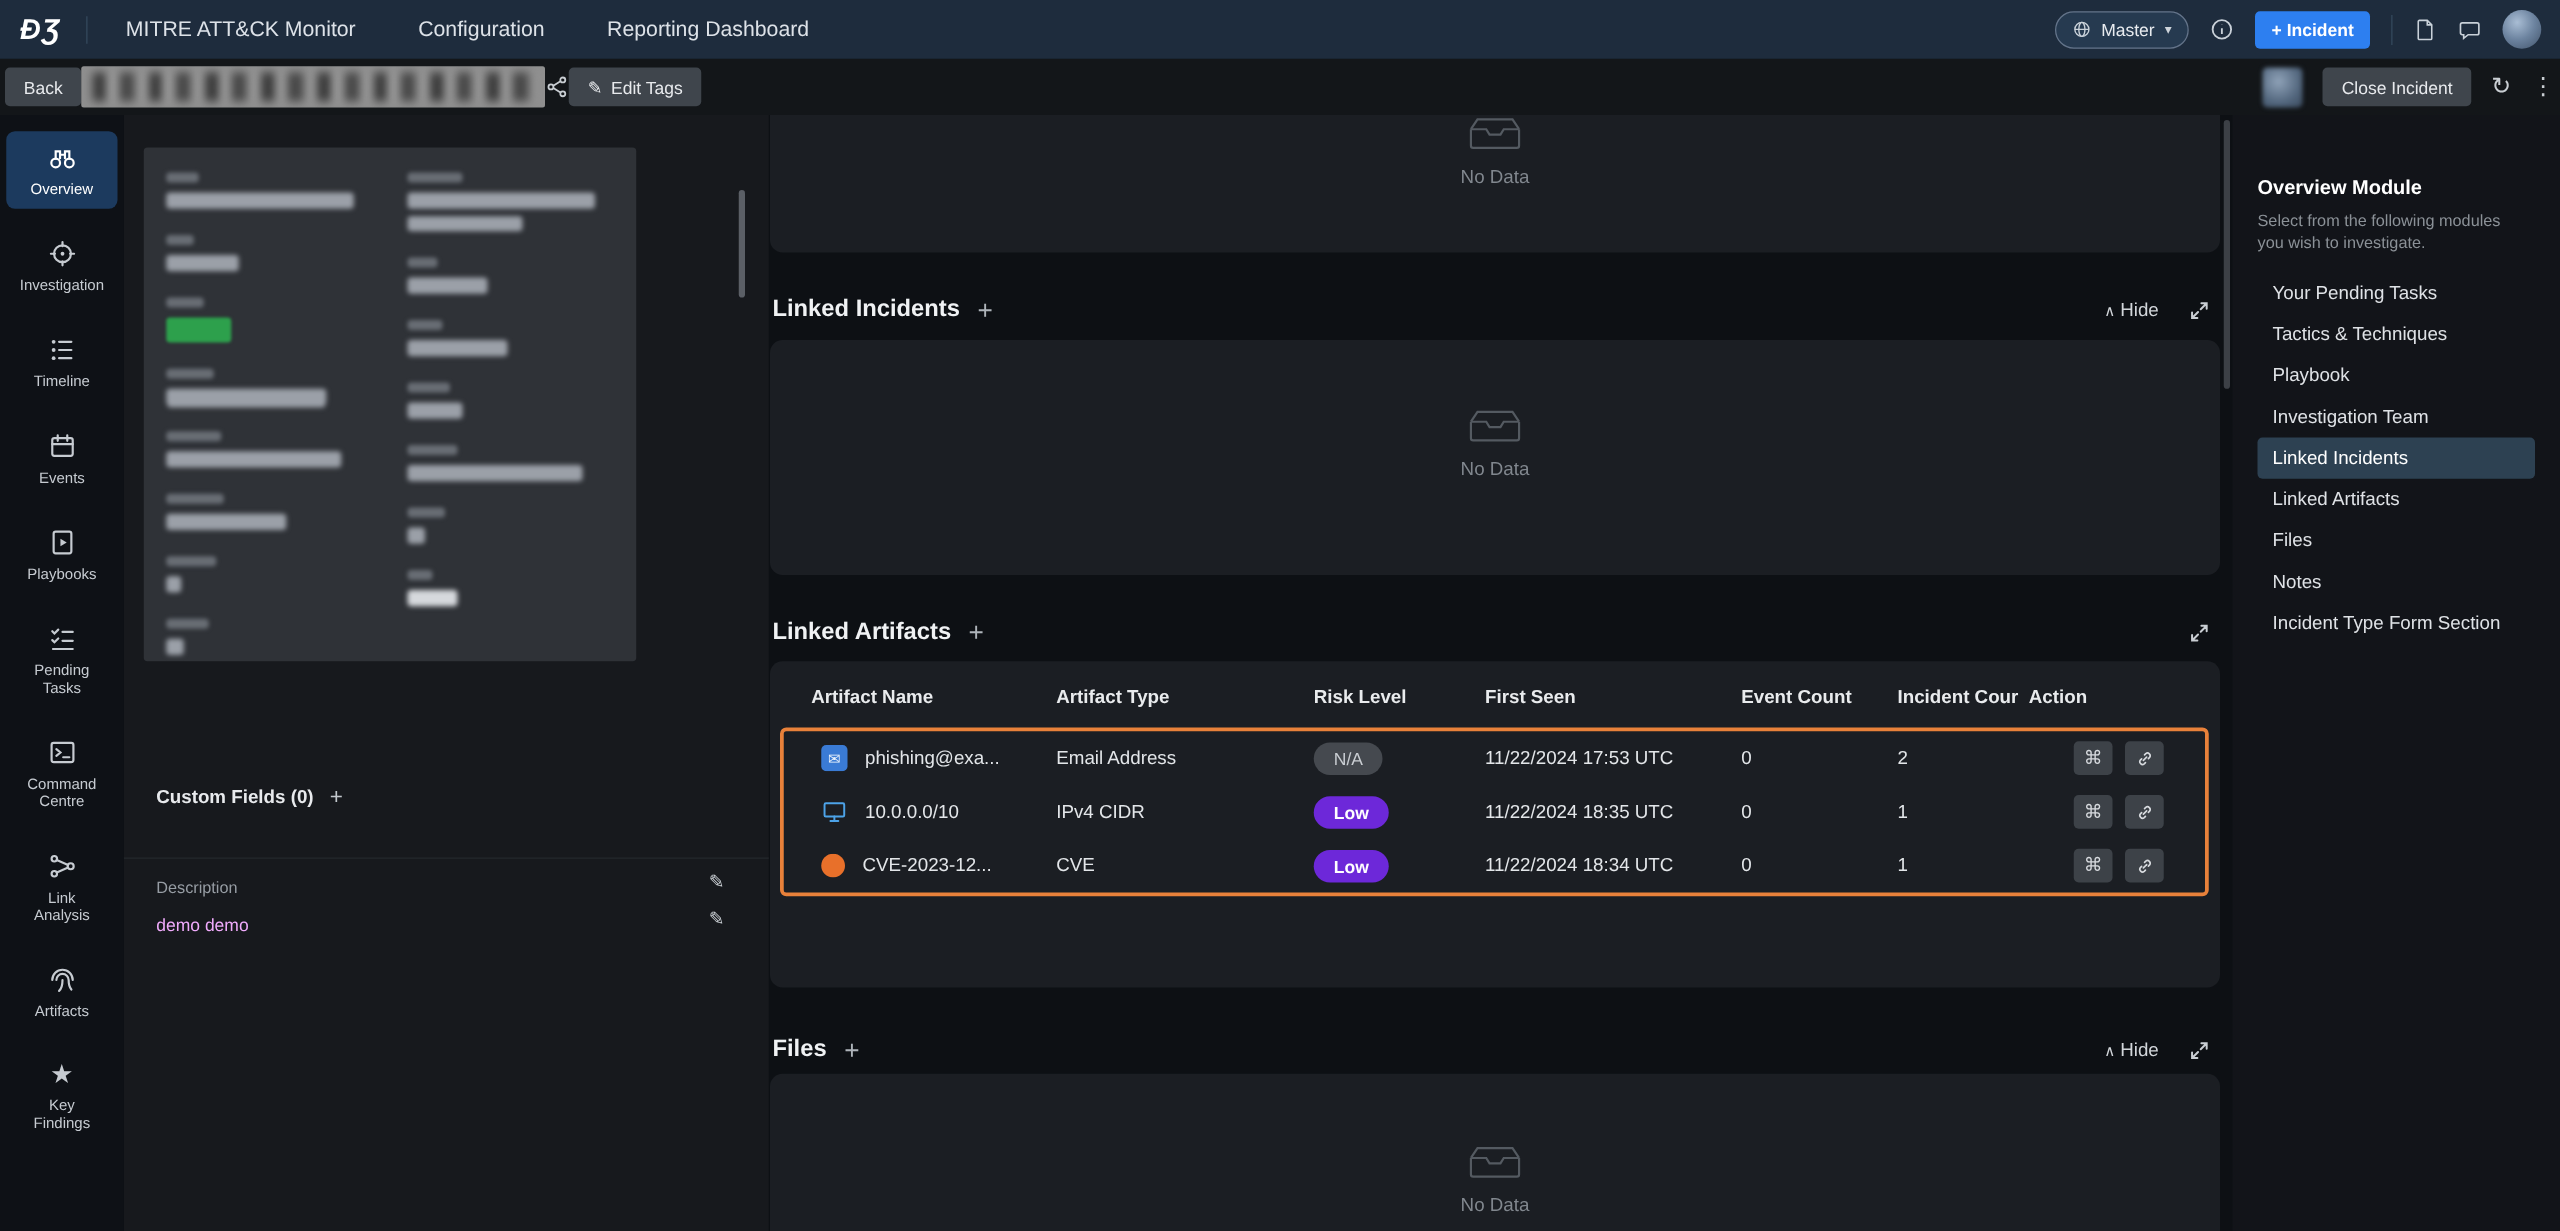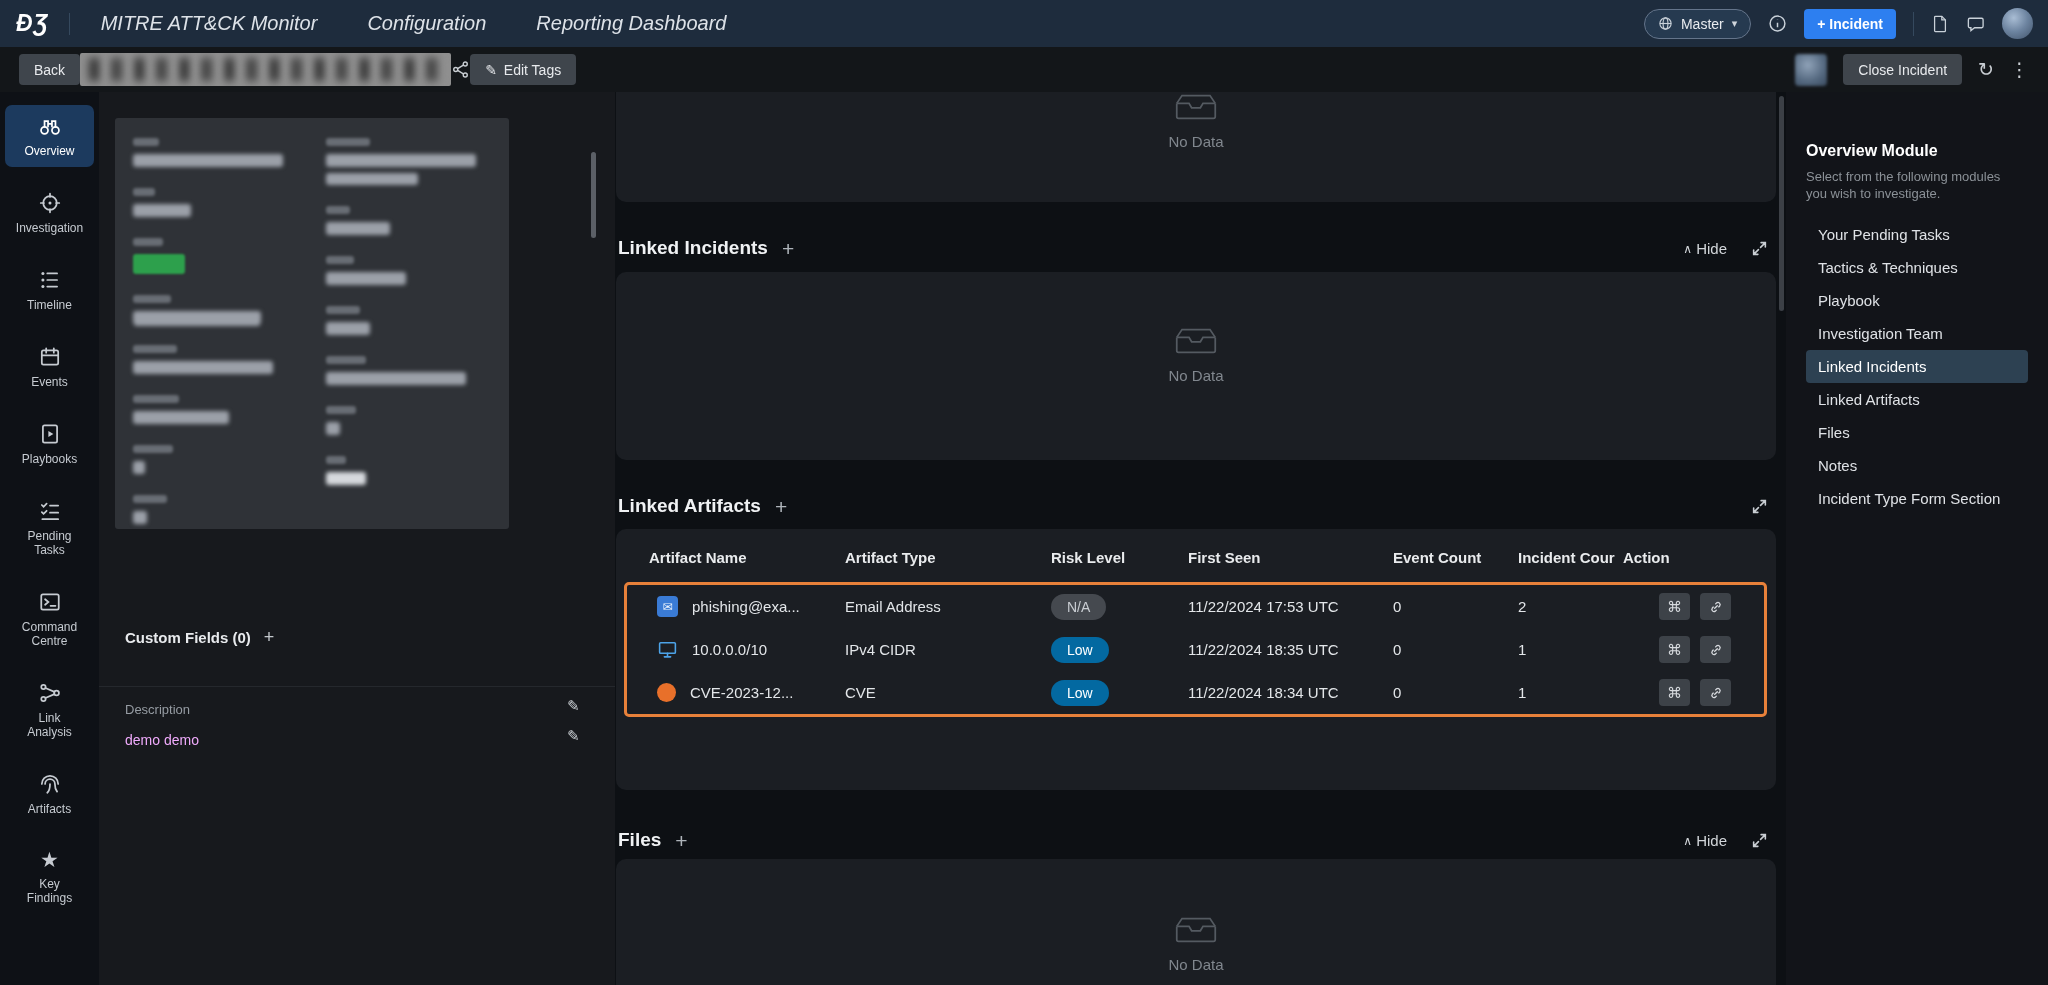--- a/index.html
+++ b/index.html
@@ -9,32 +9,32 @@
     background:#0d1014; color:#e6e8ea;
     font-family:"Liberation Sans","DejaVu Sans",sans-serif;
     font-size:15px;
   }
   svg { display:block; }
 
   
   .topnav { position:absolute; top:0; left:0; right:0; height:47px; background:#1e2c3d; display:flex; align-items:center; z-index:30; }
   .logo { padding:0 20px 0 16px; font-size:23px; font-weight:bold; font-style:italic; color:#fff; letter-spacing:1px; }
   .nav-divider { width:1px; height:22px; background:#35495e; margin-right:6px; }
-  .tab { height:100%; display:flex; align-items:center; padding:0 25px; font-size:20px; color:#dde2e8; cursor:default; white-space:nowrap;font-style:italic; }
+  .tab { height:100%; display:flex; align-items:center; padding:0 25px; font-size:17px; color:#dde2e8; cursor:default; white-space:nowrap; }
   .tab.active { background:#152230; color:#fff; }
   .topnav-right { margin-left:auto; display:flex; align-items:center; gap:17px; padding-right:15px; }
   .master-pill { display:flex; align-items:center; gap:8px; height:30px; padding:0 13px; border:1px solid #64748a; border-radius:16px; background:#263a50; font-size:14px; color:#e8ebef; }
   .caret { font-size:11px; color:#cfd5db; }
   .icon-btn { color:#c9d1d9; display:flex; align-items:center; justify-content:center; }
   .incident-btn { height:30px; padding:0 13px; background:#2d7ff0; border-radius:4px; display:flex; align-items:center; font-size:14px; font-weight:bold; color:#fff; white-space:nowrap; }
   .tn-sep { width:1px; height:24px; background:#35495e; }
   .avatar { width:31px; height:31px; border-radius:50%; background:radial-gradient(circle at 38% 32%, #a9bdd4 0%, #6d84a0 48%, #41536a 100%); }
 
   
-  .toolbar { position:absolute; top:47px; left:0; right:0; height:45px; background:#131619; display:flex; align-items:center; padding:0 19px; z-index:29; }
+  .toolbar { position:absolute; top:47px; left:0; right:0; height:45px; background:#131619; display:flex; align-items:center; padding:0 4px; z-index:29; }
   .btn-gray { height:31px; padding:0 15px; background:#3f454c; border-radius:4px; display:inline-flex; align-items:center; gap:7px; font-size:14px; color:#e8eaed; white-space:nowrap; }
   .redacted-title { width:371px; height:33px; background:#8f8f8f; border-radius:2px; position:relative; overflow:hidden; }
   .redacted-title::before { content:""; position:absolute; inset:5px 9px; border-radius:2px;
     background:repeating-linear-gradient(90deg, rgba(25,25,25,.75) 0 11px, rgba(205,205,205,.25) 11px 21px, rgba(40,40,40,.7) 21px 34px, rgba(180,180,180,.3) 34px 45px);
     filter:blur(4px); }
   .toolbar-right { margin-left:auto; display:flex; align-items:center; gap:16px; }
   .redacted-avatar-sq { width:32px; height:32px; border-radius:4px; background:radial-gradient(circle at 40% 35%, #8fa2b8, #53677e 60%, #3a4a5e); filter:blur(1.5px); }
   .glyph-btn { font-size:19px; color:#c9ced3; line-height:1; }
 
   
@@ -96,21 +96,21 @@
   .tbl-head .c0 { padding-left:33px; }
   .tbl-head .clip { overflow:hidden; white-space:nowrap; }
   .rows-box { position:absolute; top:53px; left:8px; right:9px; border:3px solid #e8813a; border-radius:5px; }
   .art-row { height:43px; display:grid; grid-template-columns:218px 206px 137px 205px 125px 105px 1fr; align-items:center; font-size:15px; color:#e3e6e9; }
   .cell-name { display:flex; align-items:center; gap:14px; padding-left:30px; overflow:hidden; white-space:nowrap; }
   .row-icon-email { width:21px; height:21px; border-radius:4px; background:#3a7bd5; color:#eaf2fb; font-size:12px; display:flex; align-items:center; justify-content:center; flex:none; }
   .row-icon-cve { width:19px; height:19px; border-radius:50%; background:#e8702a; flex:none; }
   .row-icon-ip { flex:none; color:#4da3e8; }
   .pill { height:26px; padding:0 16px; border-radius:13px; display:inline-flex; align-items:center; justify-content:center; font-size:14px; width:max-content; }
   .pill.na { background:#45494f; color:#c9cdd2; }
-  .pill.low { background:#0369a1; color:#fff; font-weight:normal; }
+  .pill.low { background:#6d28d9; color:#fff; font-weight:bold; }
   .cell-action { display:flex; align-items:center; gap:10px; padding-left:36px; }
   .act-btn { width:31px; height:27px; border-radius:4px; background:#3d4248; display:flex; align-items:center; justify-content:center; color:#d7dade; font-size:15px; line-height:1; }
 
   
   .vscroll { position:absolute; left:1779px; top:96px; width:5px; height:215px; background:#3c4046; border-radius:3px; z-index:6; }
 
   
   .right-panel { position:absolute; top:92px; left:1786px; right:0; bottom:0; background:#121419; padding-top:50px; z-index:5; }
   .rp-title { margin:0 20px; font-size:16px; font-weight:bold; color:#fff; }
   .rp-subtitle { margin:8px 20px 0 20px; font-size:13px; line-height:17px; color:#8b9197; max-width:206px; }

